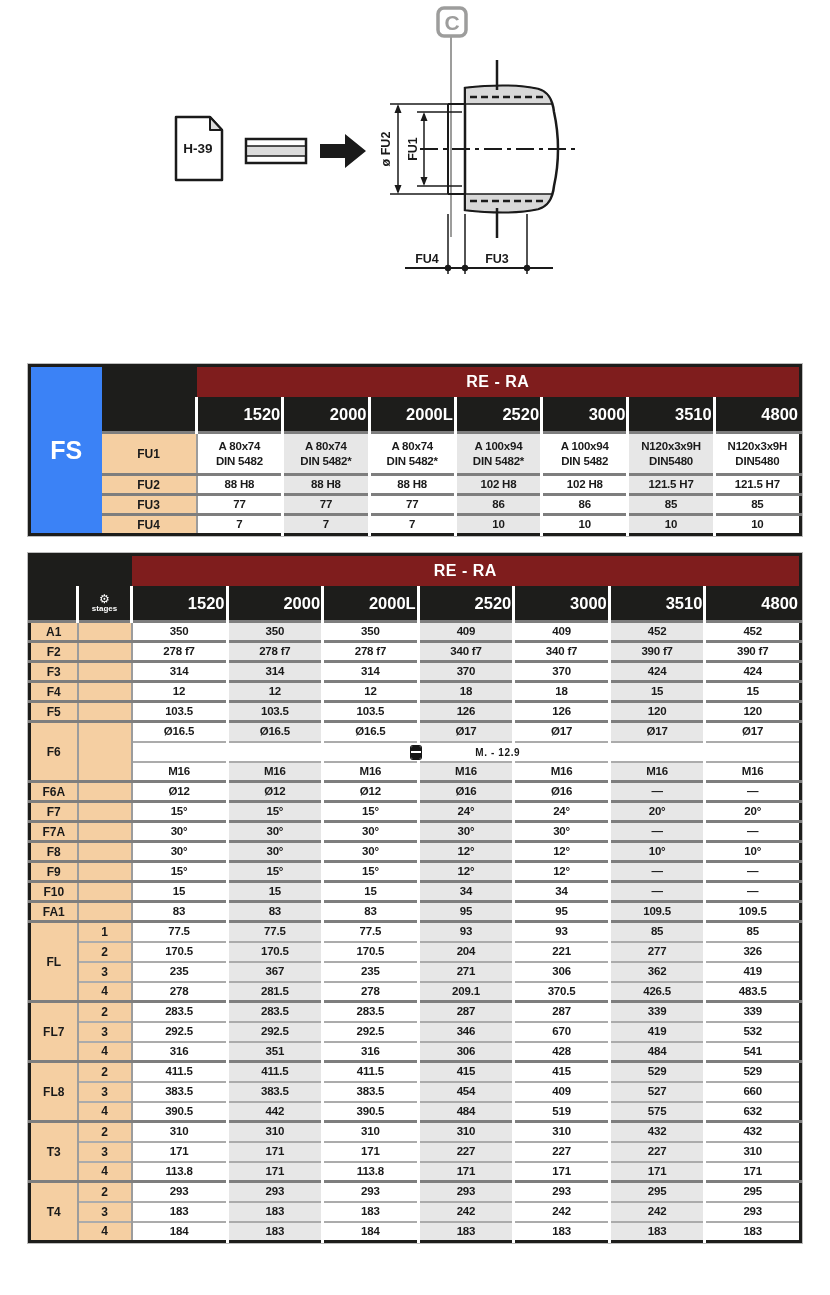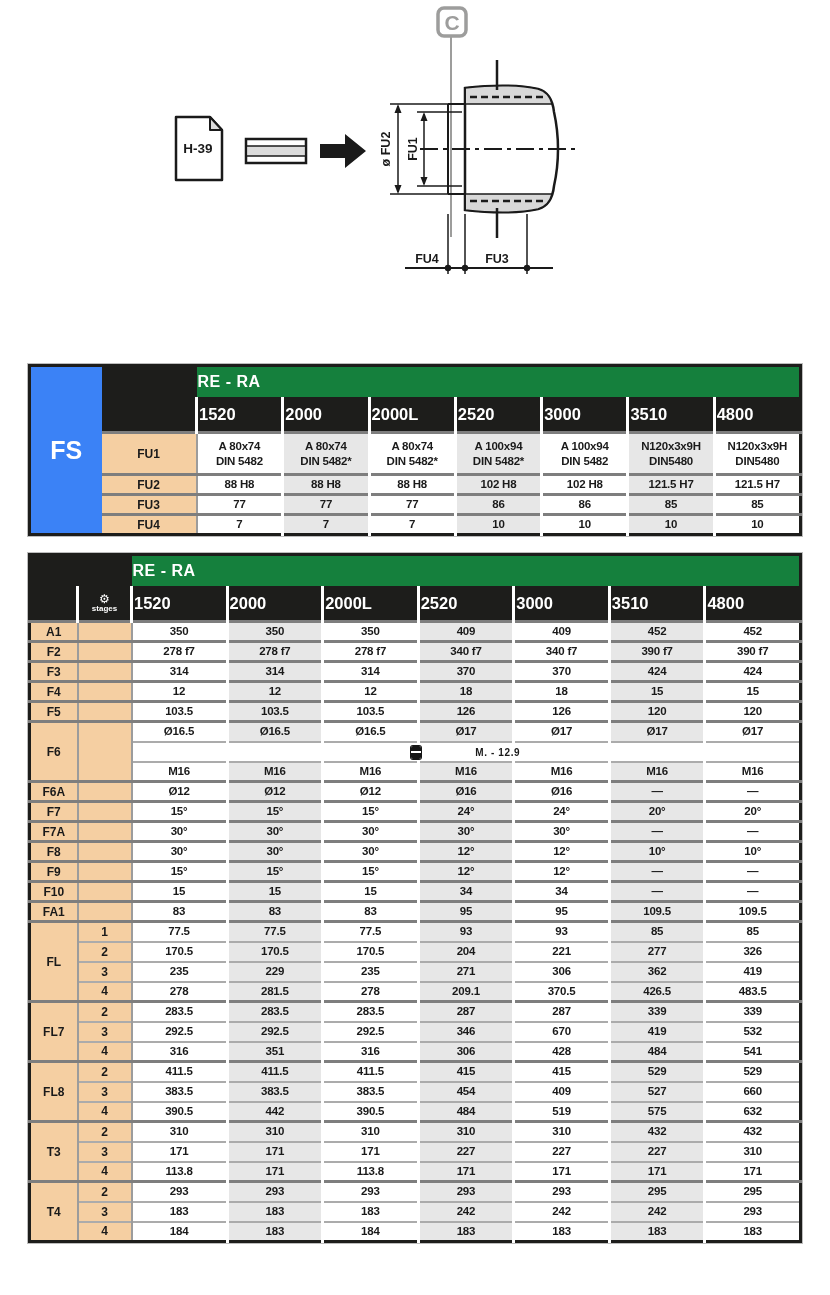--- a/index.html
+++ b/index.html
@@ -11,25 +11,25 @@
 
   
   .tblwrap{position:absolute;left:28px;width:774px;}
   #t1{top:364px;} #t2{top:553px;}
   table{width:100%;border-collapse:collapse;table-layout:fixed;background:#fff;
         border:3px solid #1d1d1b;outline:1px solid #bdbdbd;}
   td{padding:0 1px;overflow:hidden;}
   tbody tr{height:20px;}
   #t1 tr.fu1row{height:42px;}
   .hblank{background:#1d1d1b;border:0;}
-  .title{background:#15803d;color:#fff;font-size:16px;font-weight:bold;
-         text-align:left;vertical-align:middle;height:30px;border:0;letter-spacing:.5px;}
+  .title{background:#7f1d1d;color:#fff;font-size:16px;font-weight:bold;
+         text-align:center;vertical-align:middle;height:30px;border:0;letter-spacing:.5px;}
   .mrow td{height:34px;}
   .model{background:#1d1d1b;color:#fff;font-size:16.5px;font-weight:bold;
-         text-align:left;vertical-align:middle;border:0;border-left:3px solid #fff;}
+         text-align:right;vertical-align:middle;border:0;border-left:3px solid #fff;}
   .side{background:#3b82f6;color:#fff;font-size:25px;font-weight:bold;
         text-align:center;vertical-align:middle;border:0;}
   .stages-h{background:#1d1d1b;color:#fff;text-align:center;vertical-align:middle;
             border:0;border-left:3px solid #fff;border-right:3px solid #fff;line-height:1.05;}
   .gear{display:block;font-size:12px;}
   .stages-t{display:block;font-size:8px;font-weight:bold;}
   td.lbl{background:#f5cfa2;font-weight:bold;font-size:12px;text-align:center;
       vertical-align:middle;border-right:2px solid #9c9c9c;}
   td.stage{background:#f5cfa2;font-weight:bold;font-size:12px;text-align:center;
       vertical-align:middle;border-left:2px solid #9c9c9c;border-right:2px solid #9c9c9c;}
@@ -407,21 +407,21 @@
             <td class="data shade">170.5</td>
             <td class="data plain">170.5</td>
             <td class="data shade">204</td>
             <td class="data plain">221</td>
             <td class="data shade">277</td>
             <td class="data plain">326</td>
           </tr>
           <tr>
             <td class="stage">3</td>
             <td class="data plain">235</td>
-            <td class="data shade">229</td>
+            <td class="data shade">367</td>
             <td class="data plain">235</td>
             <td class="data shade">271</td>
             <td class="data plain">306</td>
             <td class="data shade">362</td>
             <td class="data plain">419</td>
           </tr>
           <tr>
             <td class="stage">4</td>
             <td class="data plain">278</td>
             <td class="data shade">281.5</td>

